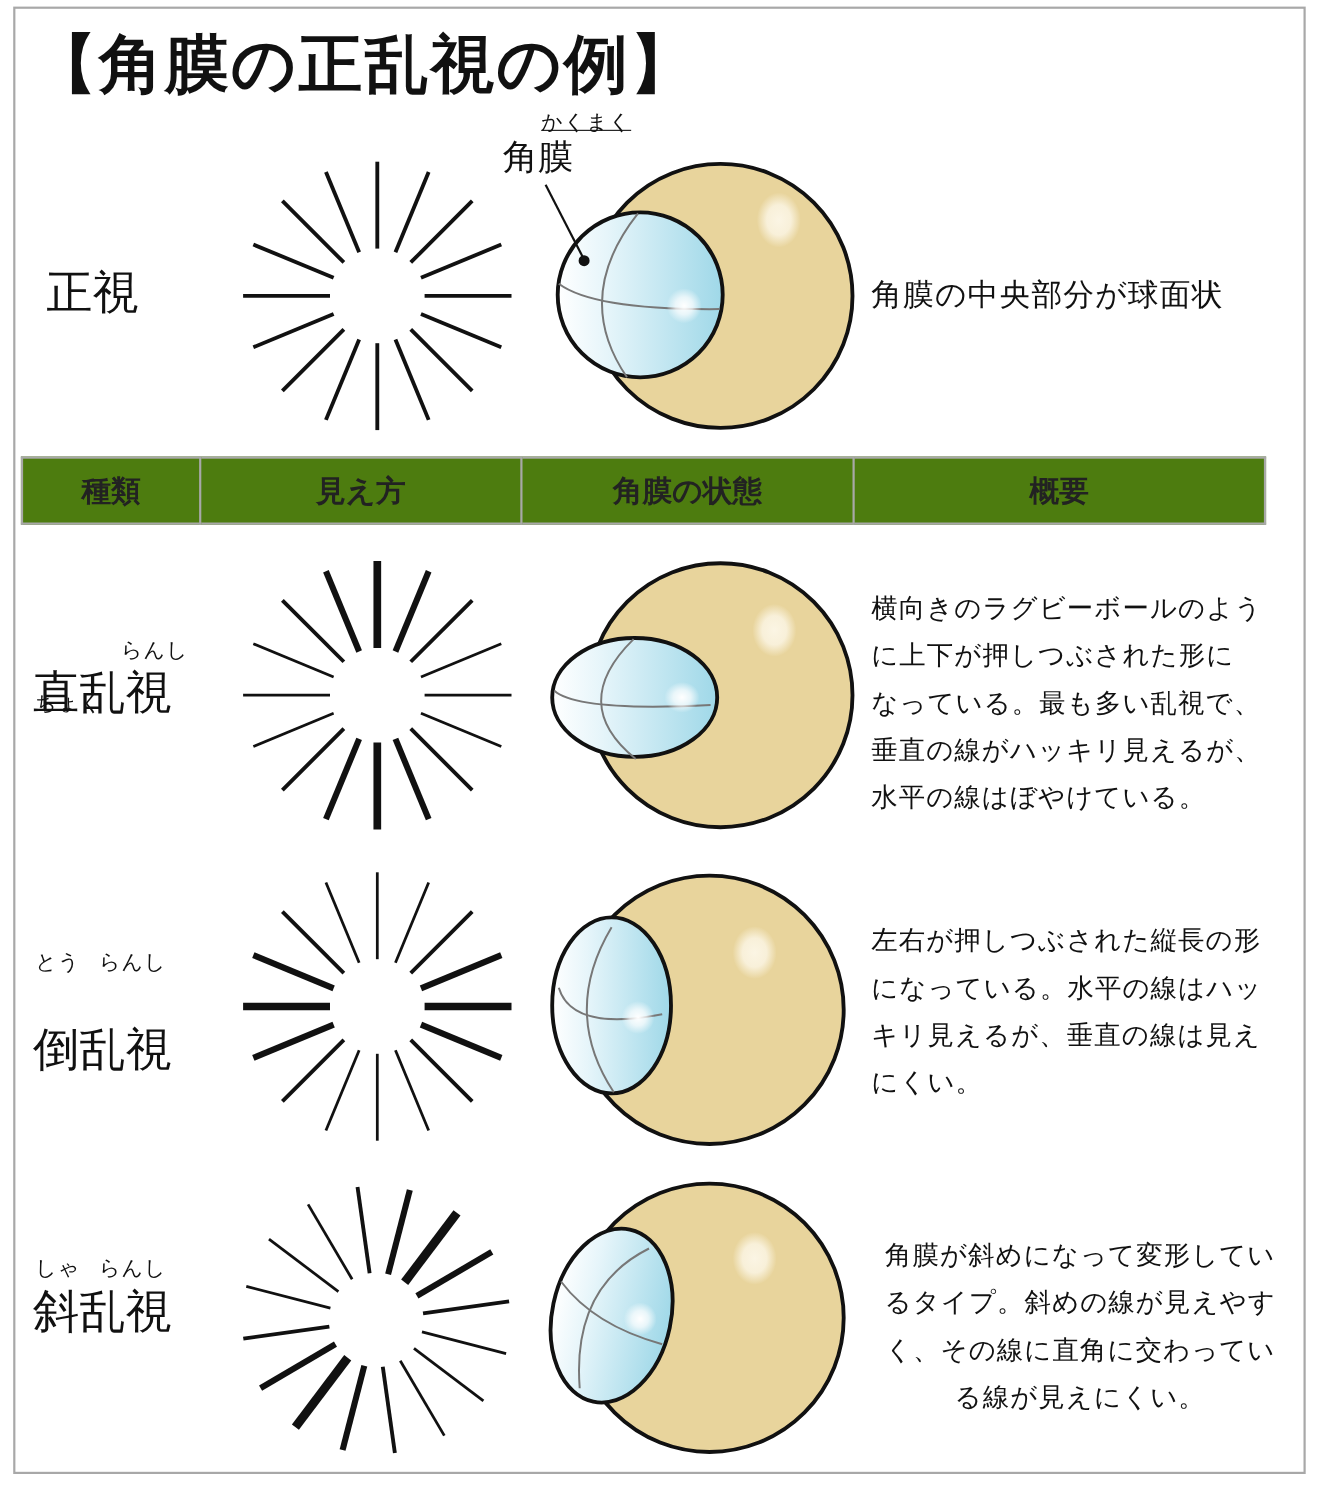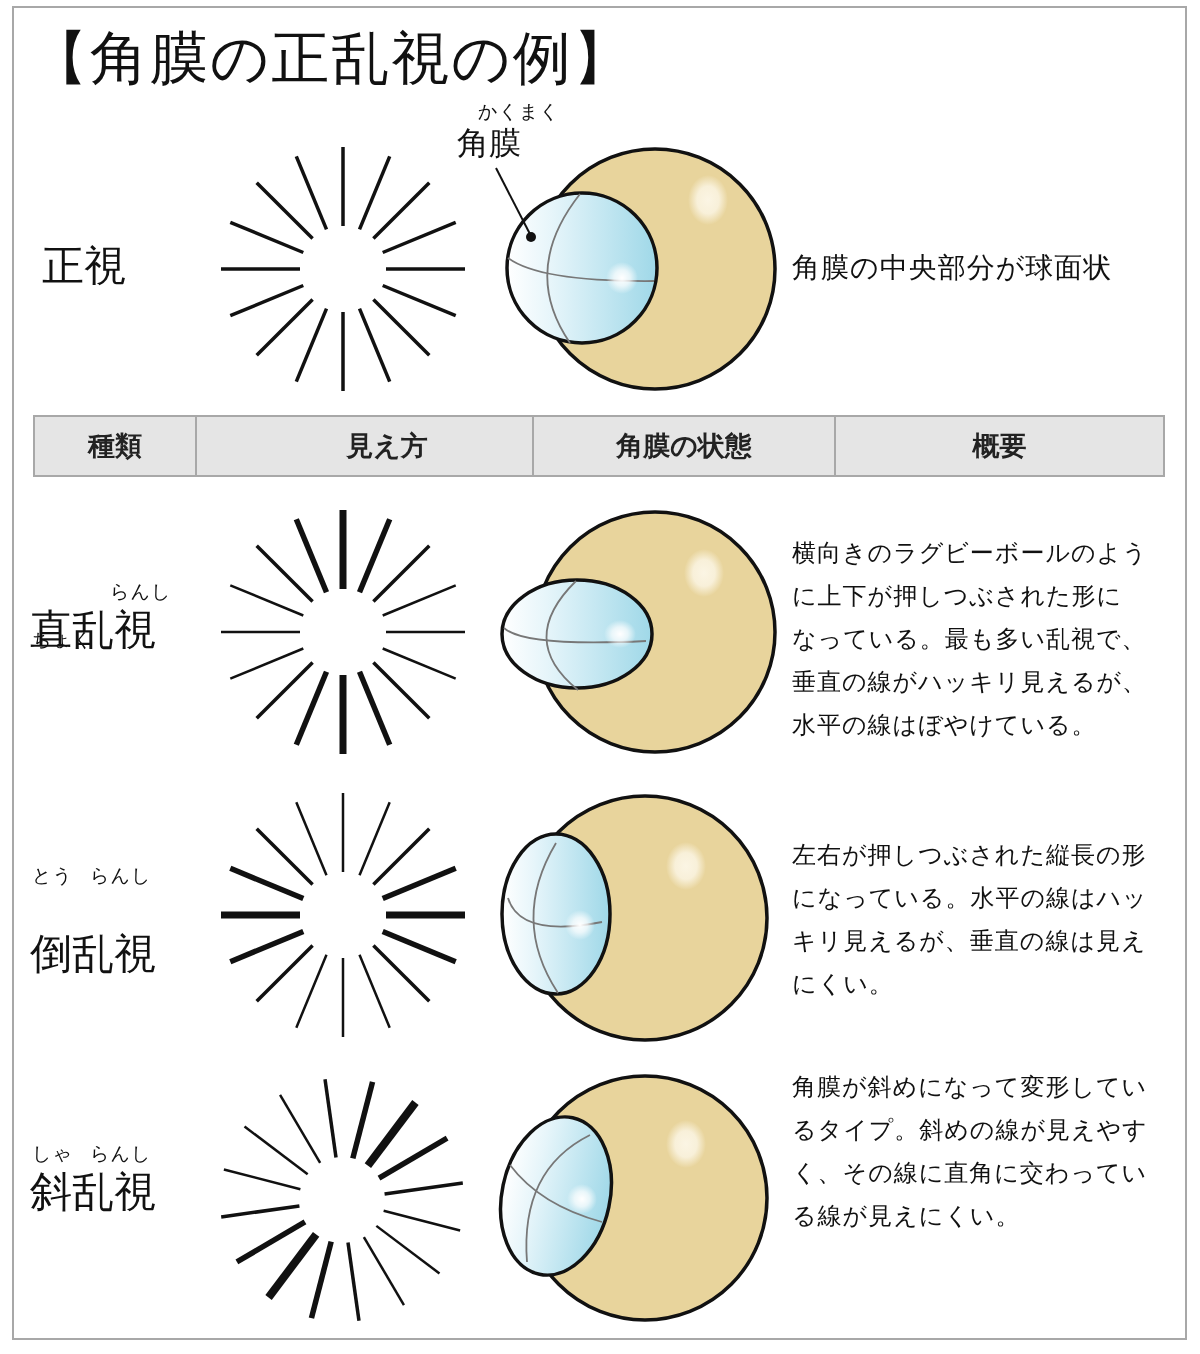--- a/index.html
+++ b/index.html
@@ -1,53 +1,53 @@
 <!DOCTYPE html>
 <html><head>
 <meta charset="utf-8">
 <style>
   html, body { margin: 0; padding: 0; background: #ffffff; }
   body { width: 1200px; height: 1354px; position: relative; overflow: hidden;
          font-family: "DejaVu Sans", "Liberation Sans", sans-serif; color: #111; }
   .frame { position: absolute; left: 12px; top: 6px; width: 1175px; height: 1334px;
            border: 2px solid #a8a8a8; box-sizing: border-box; }
-  .title { position: absolute; left: 30px; top: 18px; font-size: 58px; font-weight: normal;
+  .title { position: absolute; left: 30px; top: 18px; font-size: 58px; font-weight: bold;
            letter-spacing: 2px; white-space: nowrap; line-height: 80px; }
   .abs { position: absolute; white-space: nowrap; }
   .type-label { font-size: 42px; font-weight: normal; line-height: 52px; }
   .ruby { font-size: 19px; line-height: 22px; letter-spacing: 1px; }
   .desc { position: absolute; left: 792px; width: 380px; font-size: 24px; line-height: 43px;
           white-space: pre; letter-spacing: 1px; }
   .desc-top { font-size: 28px; }
-  table.hdr { position: absolute; left: 33px; top: 415px; width: 1132px; height: 62px;
-              border-collapse: collapse; background: #e5e5e5; }
+  table.hdr { position: absolute; left: 19px; top: 415px; width: 1132px; height: 62px;
+              border-collapse: collapse; background: #4d7c0f; }
   table.hdr td { border: 2px solid #a8a8a8; text-align: center; font-size: 27px;
                  font-weight: bold; padding: 0; color: #222; }
   svg.ill { position: absolute; left: 0; top: 0; }
   .cornea-label { font-size: 32px; }
   .eyeball-label { font-size: 30px; }
 </style>
 </head>
 <body>
 
 <div class="frame"></div>
 
 <div class="title">【角膜の正乱視の例】</div>
 
 <div class="abs type-label" style="left:42px; top:240px;">正視</div>
-<div class="abs ruby" style="left:478px; top:100px;">かくまく</div>
+<div class="abs ruby" style="left:492px; top:100px;text-decoration:underline;">かくまく</div>
 <div class="abs cornea-label" style="left:457px; top:122px;">角膜</div>
 <div class="abs eyeball-label" style="left:630px; top:160px;">眼球</div>
 <div class="desc desc-top" style="top:246px;">角膜の中央部分が球面状</div>
 
 <table class="hdr">
   <tbody>
       <tr>
     <td style="width:160px;">種類</td>
-    <td style="width:290px;padding-left:45px;">見え方</td>
+    <td style="width:290px;">見え方</td>
     <td style="width:300px;">角膜の状態</td>
     <td>概要</td>
   </tr>
 </tbody>
   </table>
 
 <div class="abs ruby" style="left:32px; top:592px;margin-top:36px;">ちょく</div>
 <div class="abs ruby" style="left:110px; top:580px;">らんし</div>
 <div class="abs type-label" style="left:30px; top:604px;">直乱視</div>
 <div class="desc" style="top:532px;">横向きのラグビーボールのよう
@@ -60,21 +60,21 @@
 <div class="abs ruby" style="left:90px; top:864px;">らんし</div>
 <div class="abs type-label" style="left:30px; top:888px;margin-top:40px;">倒乱視</div>
 <div class="desc" style="top:834px;">左右が押しつぶされた縦長の形
 になっている。水平の線はハッ
 キリ見えるが、垂直の線は見え
 にくい。</div>
 
 <div class="abs ruby" style="left:32px; top:1142px;">しゃ</div>
 <div class="abs ruby" style="left:90px; top:1142px;">らんし</div>
 <div class="abs type-label" style="left:30px; top:1166px;">斜乱視</div>
-<div class="desc" style="top:1066px;">角膜が斜めになって変形してい
+<div class="desc" style="top:1120px;text-align:center;">角膜が斜めになって変形してい
 るタイプ。斜めの線が見えやす
 く、その線に直角に交わってい
 る線が見えにくい。</div>
 
 <svg class="ill" width="1200" height="1354" viewBox="0 0 1200 1354">
   <defs>
     <linearGradient id="corneaGrad" x1="0" y1="0" x2="1" y2="0">
       <stop offset="0" stop-color="#ffffff"></stop>
       <stop offset="0.3" stop-color="#e6f5fa"></stop>
       <stop offset="1" stop-color="#9fd8e8"></stop>

